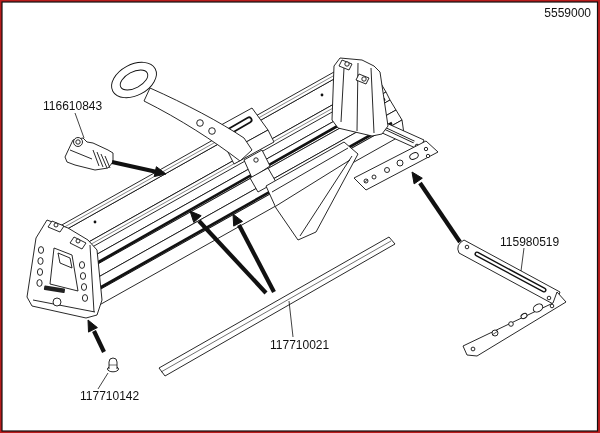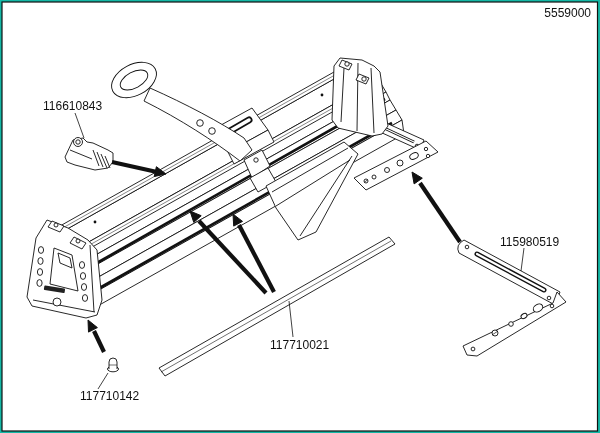--- a/index.html
+++ b/index.html
@@ -1,17 +1,17 @@
 <!DOCTYPE html>
 <html><head>
 <meta charset="utf-8">
 <style>
   html,body{margin:0;padding:0;background:#fff;}
   .screen{
-    width:600px;height:433px;background:#14b8a6;position:relative;
+    width:600px;height:433px;background:#b91c1c;position:relative;
     font-family:"Liberation Sans", sans-serif;overflow:hidden;text-align:right;
   }
   svg{display:block;}
   .part-label{font-family:"Liberation Sans", sans-serif;font-size:12px;fill:#111;}
   .doc-code{font-family:"Liberation Sans", sans-serif;font-size:12px;fill:#111;}
 </style>
 </head>
 <body>
 
 <div class="screen">

